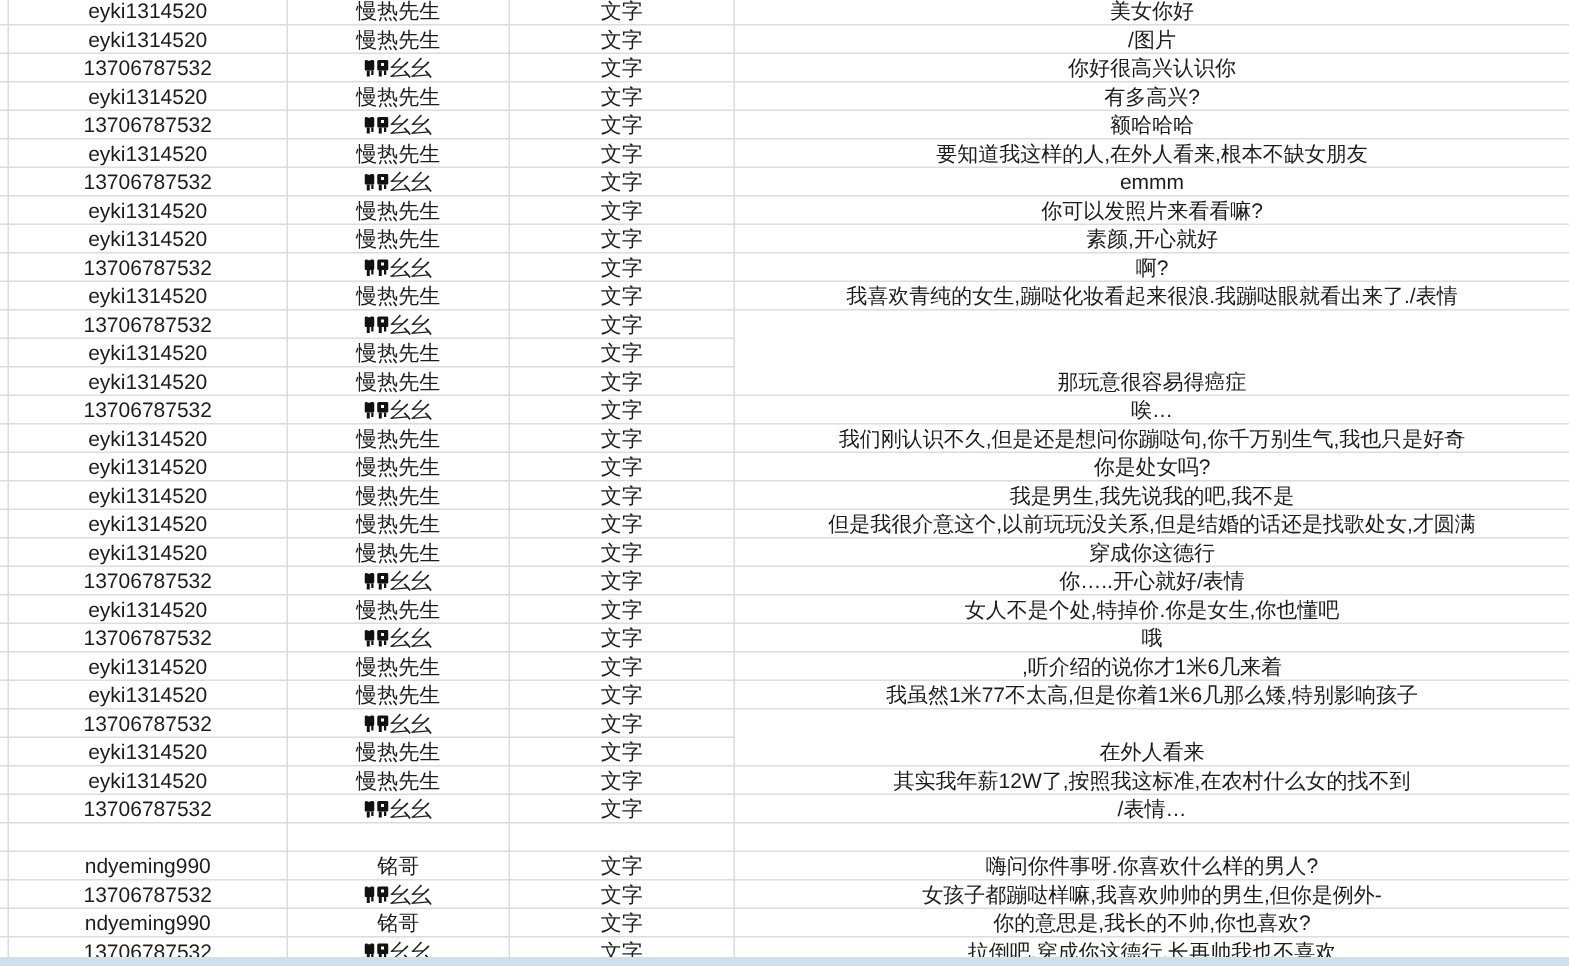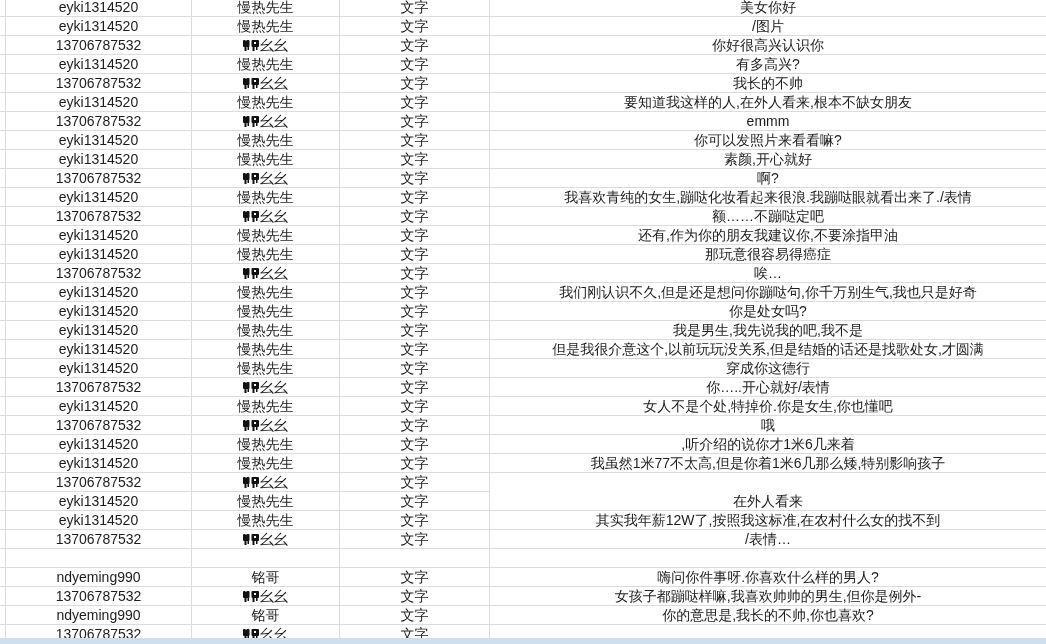--- a/index.html
+++ b/index.html
@@ -74,21 +74,21 @@
               <rect x="0" y="2" width="6.5" height="7" rx="1" fill="#111"></rect>
               <rect x="8.5" y="2" width="7.5" height="7" rx="1" fill="#111"></rect>
               <rect x="11" y="4" width="2" height="2" fill="#fff"></rect>
               <rect x="2" y="0.5" width="2" height="2" fill="#fff"></rect>
               <rect x="1.5" y="9" width="2" height="4" fill="#111"></rect>
               <rect x="4.5" y="9" width="1.5" height="3" fill="#111"></rect>
               <rect x="9.5" y="9" width="2" height="4" fill="#111"></rect>
               <rect x="13" y="9" width="1.5" height="3" fill="#111"></rect>
             </svg></span><span class="nick-text">幺幺</span></div>
     <div class="cell c-type">文字</div>
-    <div class="cell c-msg">我长的不帅</div>
+    <div class="cell c-msg">额哈哈哈</div>
   </div>
 
   <div class="row">
     <div class="cell c-sliver"></div>
     <div class="cell c-account">eyki1314520</div>
     <div class="cell c-nick"><span class="nick-text">慢热先生</span></div>
     <div class="cell c-type">文字</div>
     <div class="cell c-msg">要知道我这样的人,在外人看来,根本不缺女朋友</div>
   </div>
 
@@ -157,29 +157,27 @@
               <rect x="0" y="2" width="6.5" height="7" rx="1" fill="#111"></rect>
               <rect x="8.5" y="2" width="7.5" height="7" rx="1" fill="#111"></rect>
               <rect x="11" y="4" width="2" height="2" fill="#fff"></rect>
               <rect x="2" y="0.5" width="2" height="2" fill="#fff"></rect>
               <rect x="1.5" y="9" width="2" height="4" fill="#111"></rect>
               <rect x="4.5" y="9" width="1.5" height="3" fill="#111"></rect>
               <rect x="9.5" y="9" width="2" height="4" fill="#111"></rect>
               <rect x="13" y="9" width="1.5" height="3" fill="#111"></rect>
             </svg></span><span class="nick-text">幺幺</span></div>
     <div class="cell c-type">文字</div>
-    <div class="cell c-msg">额……不蹦哒定吧</div>
-  </div>
-
-  <div class="row">
-    <div class="cell c-sliver"></div>
-    <div class="cell c-account">eyki1314520</div>
-    <div class="cell c-nick"><span class="nick-text">慢热先生</span></div>
-    <div class="cell c-type">文字</div>
-    <div class="cell c-msg">还有,作为你的朋友我建议你,不要涂指甲油</div>
+  </div>
+
+  <div class="row">
+    <div class="cell c-sliver"></div>
+    <div class="cell c-account">eyki1314520</div>
+    <div class="cell c-nick"><span class="nick-text">慢热先生</span></div>
+    <div class="cell c-type">文字</div>
   </div>
 
   <div class="row">
     <div class="cell c-sliver"></div>
     <div class="cell c-account">eyki1314520</div>
     <div class="cell c-nick"><span class="nick-text">慢热先生</span></div>
     <div class="cell c-type">文字</div>
     <div class="cell c-msg">那玩意很容易得癌症</div>
   </div>
 
@@ -395,16 +393,17 @@
               <rect x="0" y="2" width="6.5" height="7" rx="1" fill="#111"></rect>
               <rect x="8.5" y="2" width="7.5" height="7" rx="1" fill="#111"></rect>
               <rect x="11" y="4" width="2" height="2" fill="#fff"></rect>
               <rect x="2" y="0.5" width="2" height="2" fill="#fff"></rect>
               <rect x="1.5" y="9" width="2" height="4" fill="#111"></rect>
               <rect x="4.5" y="9" width="1.5" height="3" fill="#111"></rect>
               <rect x="9.5" y="9" width="2" height="4" fill="#111"></rect>
               <rect x="13" y="9" width="1.5" height="3" fill="#111"></rect>
             </svg></span><span class="nick-text">幺幺</span></div>
     <div class="cell c-type">文字</div>
+    <div class="cell c-msg">拉倒吧,穿成你这德行,长再帅我也不喜欢</div>
   </div>
 </div>
   <div class="bottom-strip"></div>
 </div>
 
 </body></html>

